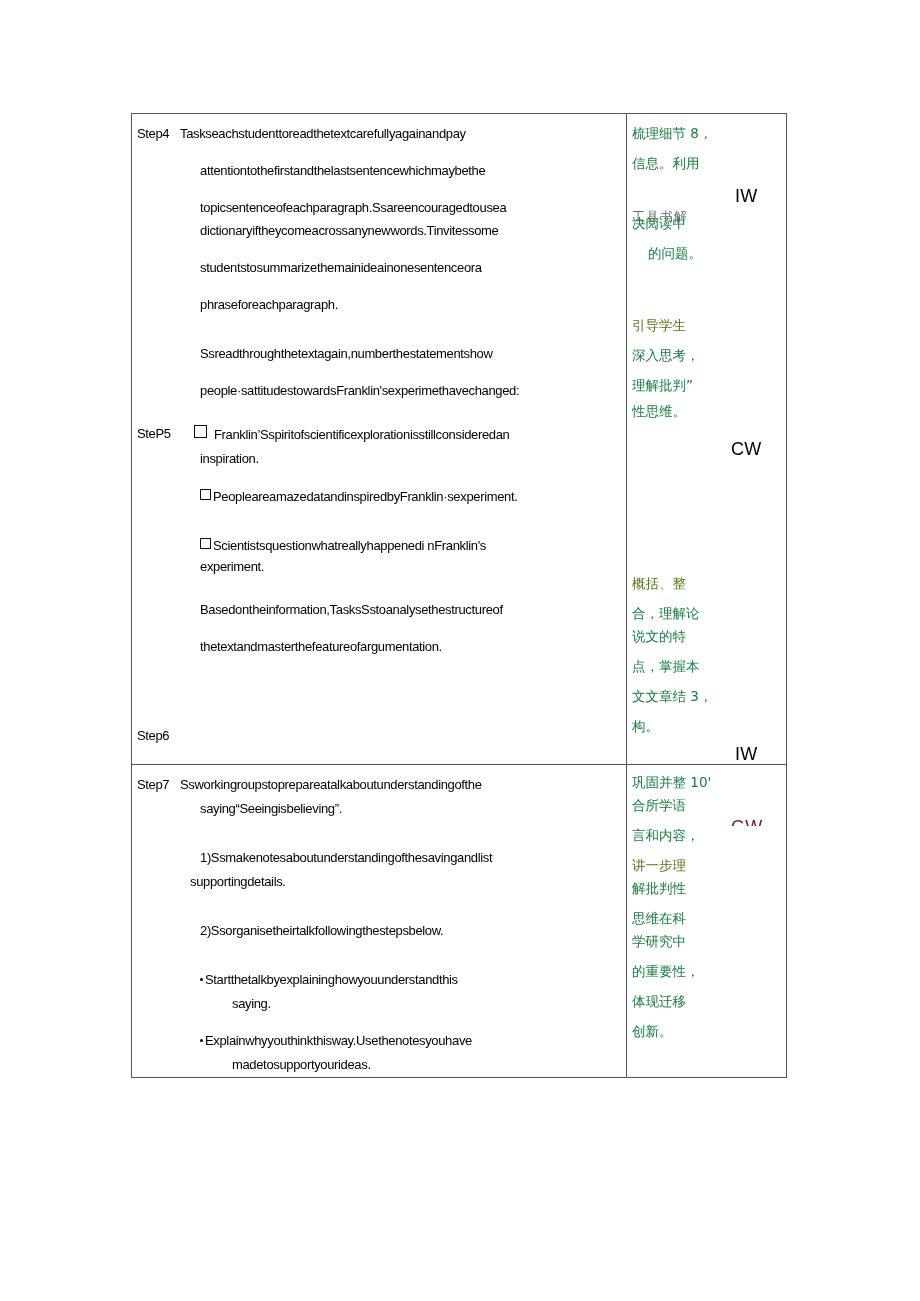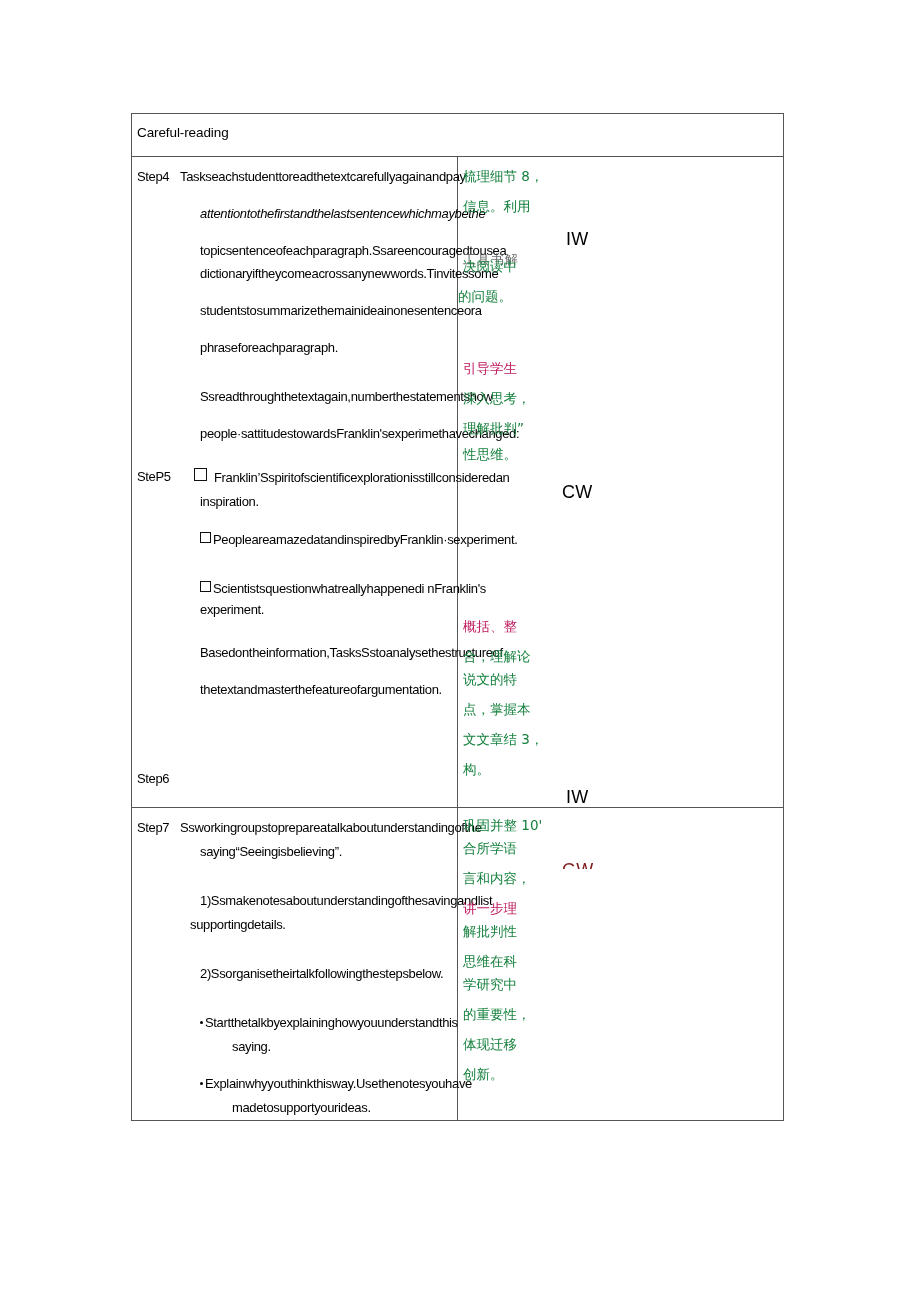--- a/index.html
+++ b/index.html
@@ -67,21 +67,21 @@
 
   
   .cn {
     position: absolute;
     white-space: nowrap;
     font-family: "DejaVu Sans", "Liberation Sans", sans-serif;
     font-size: 13.5px;
     line-height: 1;
     color: #15803d;
   }
-  .cn.faint { color: #be185d; }
+  .cn.faint { color: #4d7c0f; }
   
   .cn.ghost {
     font-size: 13px;
     color: #6d6d6d;
     letter-spacing: 1px;
   }
 
   
   .mode {
     position: absolute;
@@ -119,33 +119,28 @@
     vertical-align: 3px;
     margin-right: 2px;
   }
 </style>
 </head>
 <body>
 
 <table class="doc-table">
 
   <tbody>
-      <tr>
-    <td class="section-cell" colspan="2">
-      <span class="section-label">Careful-reading</span>
-    </td>
-  </tr>
 
   <tr>
 
     <td class="col-main body-cell" style="height:650px;">
 
       <span class="ln" style="left:5px; top:13px;">Step4</span>
       <span class="ln" style="left:48px; top:13px;">Taskseachstudenttoreadthetextcarefullyagainandpay</span>
-      <span class="ln" style="left:68px; top:50px;font-style:italic;">attentiontothefirstandthelastsentencewhichmaybethe</span>
+      <span class="ln" style="left:68px; top:50px;">attentiontothefirstandthelastsentencewhichmaybethe</span>
       <span class="ln" style="left:68px; top:87px;">topicsentenceofeachparagraph.Ssareencouragedtousea</span>
       <span class="ln" style="left:68px; top:110px;">dictionaryiftheycomeacrossanynewwords.Tinvitessome</span>
       <span class="ln" style="left:68px; top:147px;">studentstosummarizethemainideainonesentenceora</span>
       <span class="ln" style="left:68px; top:184px;">phraseforeachparagraph.</span>
 
       <span class="ln" style="left:68px; top:233px;">Ssreadthroughthetextagain,numberthestatementshow</span>
       <span class="ln" style="left:68px; top:270px;">people·sattitudestowardsFranklin'sexperimethavechanged:</span>
 
       <span class="ln" style="left:5px; top:313px;">SteP5</span>
       <span class="ln" style="left:62px; top:311px;">
@@ -168,21 +163,21 @@
       <span class="ln" style="left:5px; top:615px;">Step6</span>
     </td>
 
     <td class="col-side side-cell">
 
       <span class="cn" style="left:5px; top:13px;">梳理细节 8，</span>
       <span class="cn" style="left:5px; top:43px;">信息。利用</span>
       <span class="mode" style="left:108px; top:72px;">IW</span>
       <span class="cn ghost" style="left:5px; top:96px;">工具书解</span>
       <span class="cn" style="left:5px; top:103px;">决阅读中</span>
-      <span class="cn" style="left:0; top:133px;">的问题。</span>
+      <span class="cn" style="left:21px; top:133px;">的问题。</span>
 
       <span class="cn faint" style="left:5px; top:205px;">引导学生</span>
       <span class="cn" style="left:5px; top:235px;">深入思考，</span>
       <span class="cn" style="left:5px; top:265px;">理解批判”</span>
       <span class="cn" style="left:5px; top:291px;">性思维。</span>
       <span class="mode" style="left:104px; top:325px;">CW</span>
 
       <span class="cn faint" style="left:5px; top:463px;">概括、整</span>
       <span class="cn" style="left:5px; top:493px;">合，理解论</span>
       <span class="cn" style="left:5px; top:516px;">说文的特</span>

